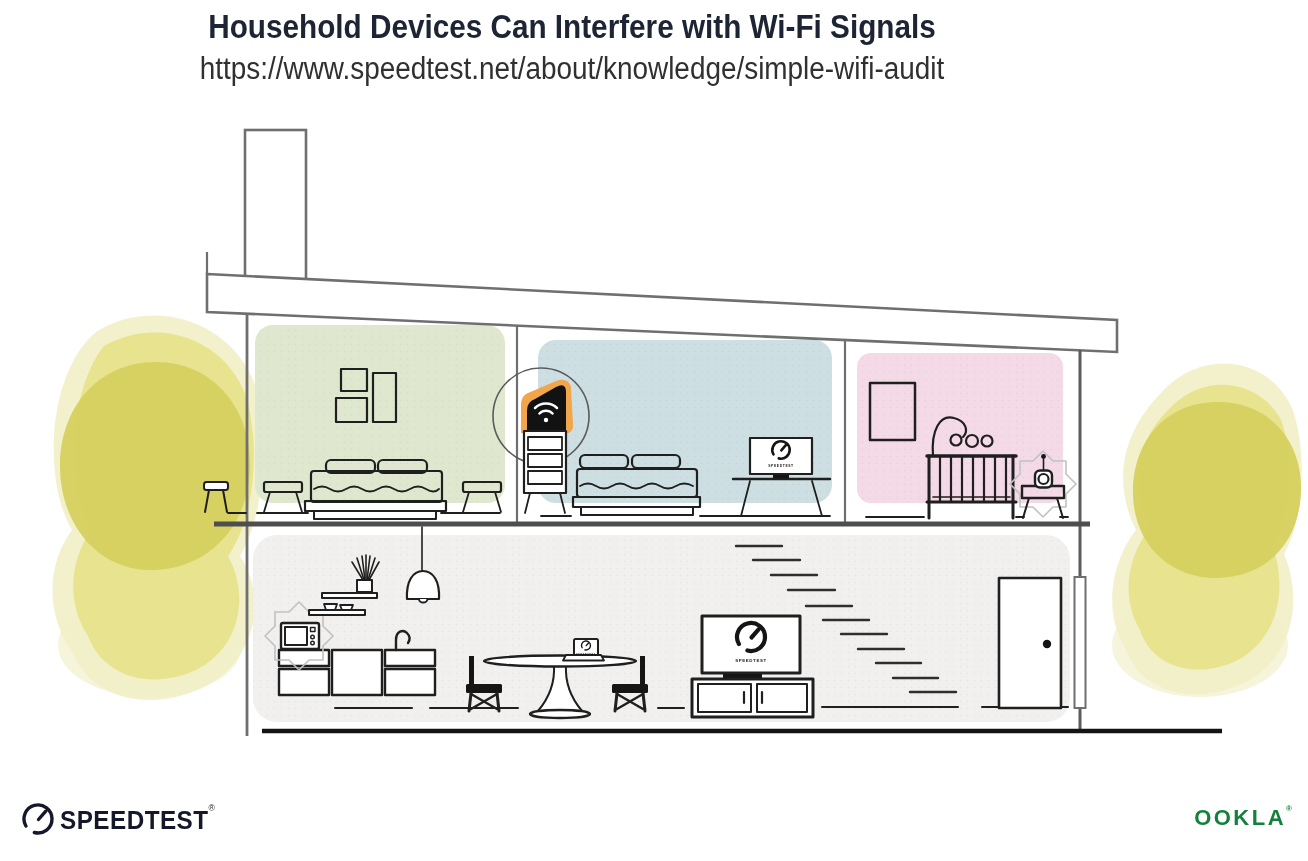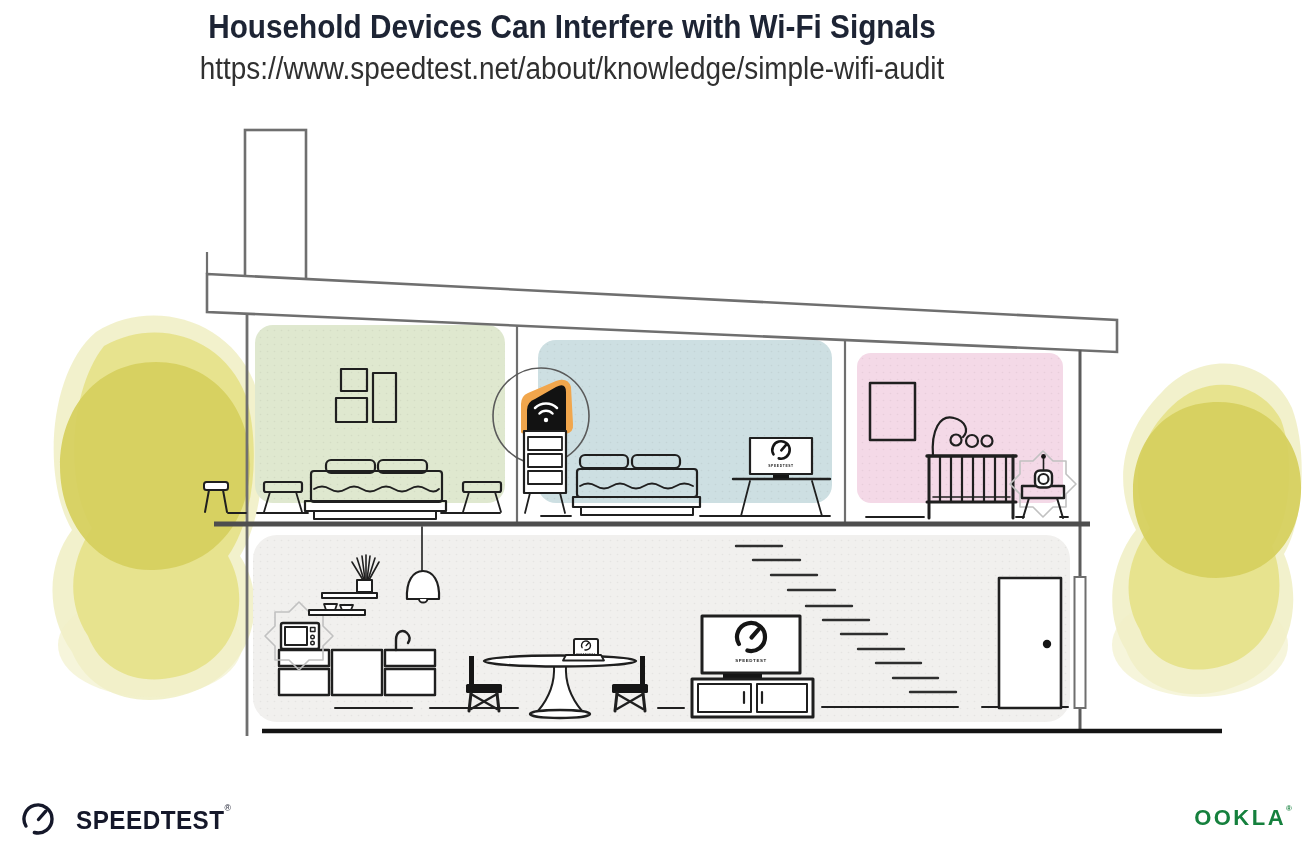--- a/index.html
+++ b/index.html
@@ -12,21 +12,21 @@
        transform-origin:50% 50%;line-height:1.3;margin-top:2px;}
   .stage{position:absolute;top:0;left:0;}
   
   .ink{stroke:#1f1f1f;fill:none;stroke-linecap:round;stroke-linejoin:round;}
   .wf{fill:#ffffff;stroke:#1f1f1f;stroke-linecap:round;stroke-linejoin:round;}
   .gray{stroke:#6f6f6f;fill:none;stroke-linecap:butt;}
   .grayf{fill:#ffffff;stroke:#6f6f6f;}
   .burst{stroke:#c1c1c1;fill:none;stroke-linejoin:round;}
   .tiny{font-family:"Liberation Sans",sans-serif;font-weight:bold;fill:#222;
         text-anchor:middle;letter-spacing:.6px;}
-  .footer-left{position:absolute;left:22px;bottom:26px;display:flex;align-items:center;gap:22px;}
+  .footer-left{position:absolute;left:22px;bottom:26px;display:flex;align-items:center;gap:6px;}
   .st-word{font-size:25px;font-weight:bold;color:#15182a;letter-spacing:.5px;
            transform:scaleX(.97);transform-origin:left center;}
   .st-word sup{font-size:9px;vertical-align:18px;font-weight:normal;}
   .footer-right{position:absolute;right:16px;bottom:30px;}
   .ookla-word{font-size:22px;font-weight:600;color:#15803d;letter-spacing:2.5px;
               transform:scaleX(1.02);transform-origin:right center;}
   .ookla-word sup{font-size:8px;vertical-align:14px;letter-spacing:0;}
 </style>
 </head>
 <body>

